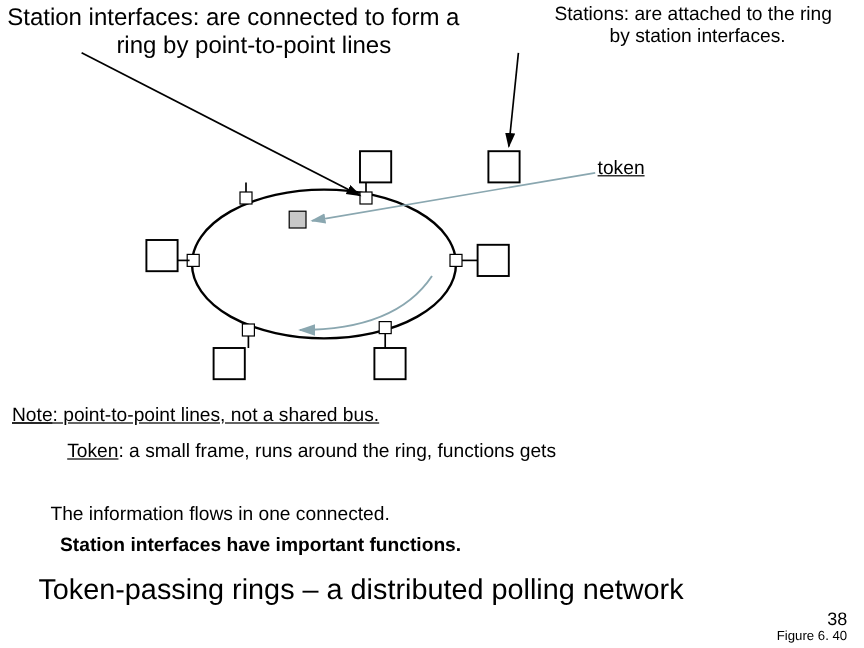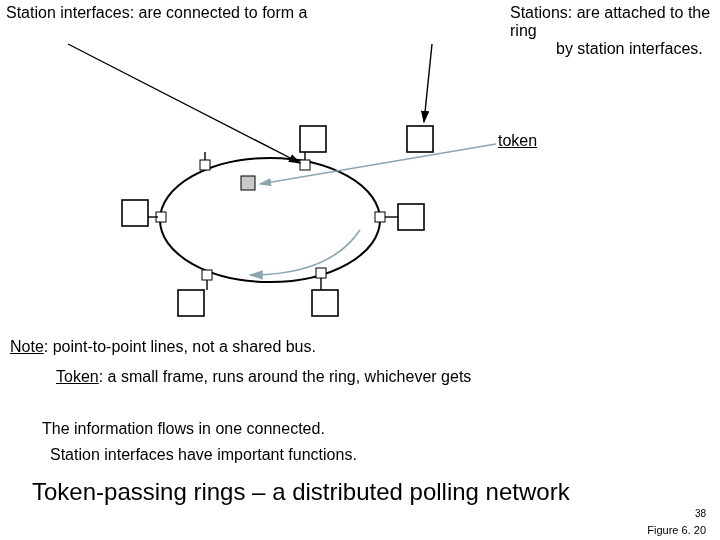--- a/index.html
+++ b/index.html
@@ -3,25 +3,26 @@
 <meta charset="utf-8">
 <style>
   html,body{margin:0;padding:0;width:720px;height:540px;background:#fff;font-family:Arial,Helvetica,sans-serif;color:#000;overflow:hidden}
   .abs{position:absolute}
   .under{text-decoration:underline}
   svg{position:absolute;left:0;top:0}
 </style>
 </head>
 <body>
 
-<div class="abs" style="left:6px;top:4px;font-size:16px;">
+<div class="abs" style="left:6px;top:4px;font-size:20px;">
   <div>Station interfaces: are connected to form  a</div>
+  <div style="text-align:right;width:320px">ring by point-to-point lines</div>
 </div>
 
-<div class="abs" style="left:462px;top:4px;font-size:16px;margin-left:48px;">
+<div class="abs" style="left:462px;top:4px;font-size:16px;">
   <div>Stations: are attached to the ring</div>
   <div style="padding-left:46px">by station interfaces.</div>
 </div>
 
 <div class="abs under" style="left:498px;top:132px;font-size:16px;">token</div>
 
 <svg width="720" height="540">
   <defs>
     <marker id="ah" markerWidth="10" markerHeight="10" refX="8" refY="3" orient="auto">
       <path d="M0,0 L9,3 L0,6 Z" fill="#000"></path>
@@ -63,27 +64,27 @@
   <rect x="241" y="176" width="14" height="14" fill="#c8c8c8" stroke="#000" stroke-width="1"></rect>
 
   <line x1="68" y1="44" x2="300" y2="163" stroke="#000" stroke-width="1.4" marker-end="url(#ah)"></line>
 
   <line x1="432" y1="44" x2="424" y2="122" stroke="#000" stroke-width="1.4" marker-end="url(#ah)"></line>
 
   <line x1="496" y1="144" x2="260" y2="184" stroke="#8aa7b0" stroke-width="1.4" marker-end="url(#ahg)"></line>
   <path d="M360,230 Q330,275 250,275" fill="none" stroke="#8aa7b0" stroke-width="1.6" marker-end="url(#ahg)"></path>
 </svg>
 
-<div class="abs" style="left:10px;top:338px;font-size:16px;">
+<div class="abs" style="left:10px;top:338px;font-size:16px;text-decoration:underline;">
   <span class="under">Note</span><span>: point-to-point lines, not a shared bus.</span>
 </div>
 
 <div class="abs" style="left:56px;top:368px;font-size:16px;width:520px">
-  <span class="under">Token</span><span>: a small frame, runs around the ring, whichever gets</span>
+  <span class="under">Token</span><span>: a small frame, runs around the ring, functions gets</span>
 </div>
 
 <div class="abs" style="left:42px;top:420px;font-size:16px;">The information flows in one connected.</div>
-<div class="abs" style="left:50px;top:446px;font-size:16px;">Station interfaces have important functions.</div>
+<div class="abs" style="left:50px;top:446px;font-size:16px;font-weight:bold;">Station interfaces have important functions.</div>
 
 <div class="abs" style="left:32px;top:478px;font-size:24px;text-align:center;">Token-passing rings – a distributed polling network</div>
 
-<div class="abs" style="right:14px;top:508px;font-size:10px;">38</div>
-<div class="abs" style="right:14px;top:524px;font-size:11px;">Figure 6. 20</div>
+<div class="abs" style="right:14px;top:508px;font-size:15px;">38</div>
+<div class="abs" style="right:14px;top:524px;font-size:11px;">Figure 6. 40</div>
 
 </body></html>

